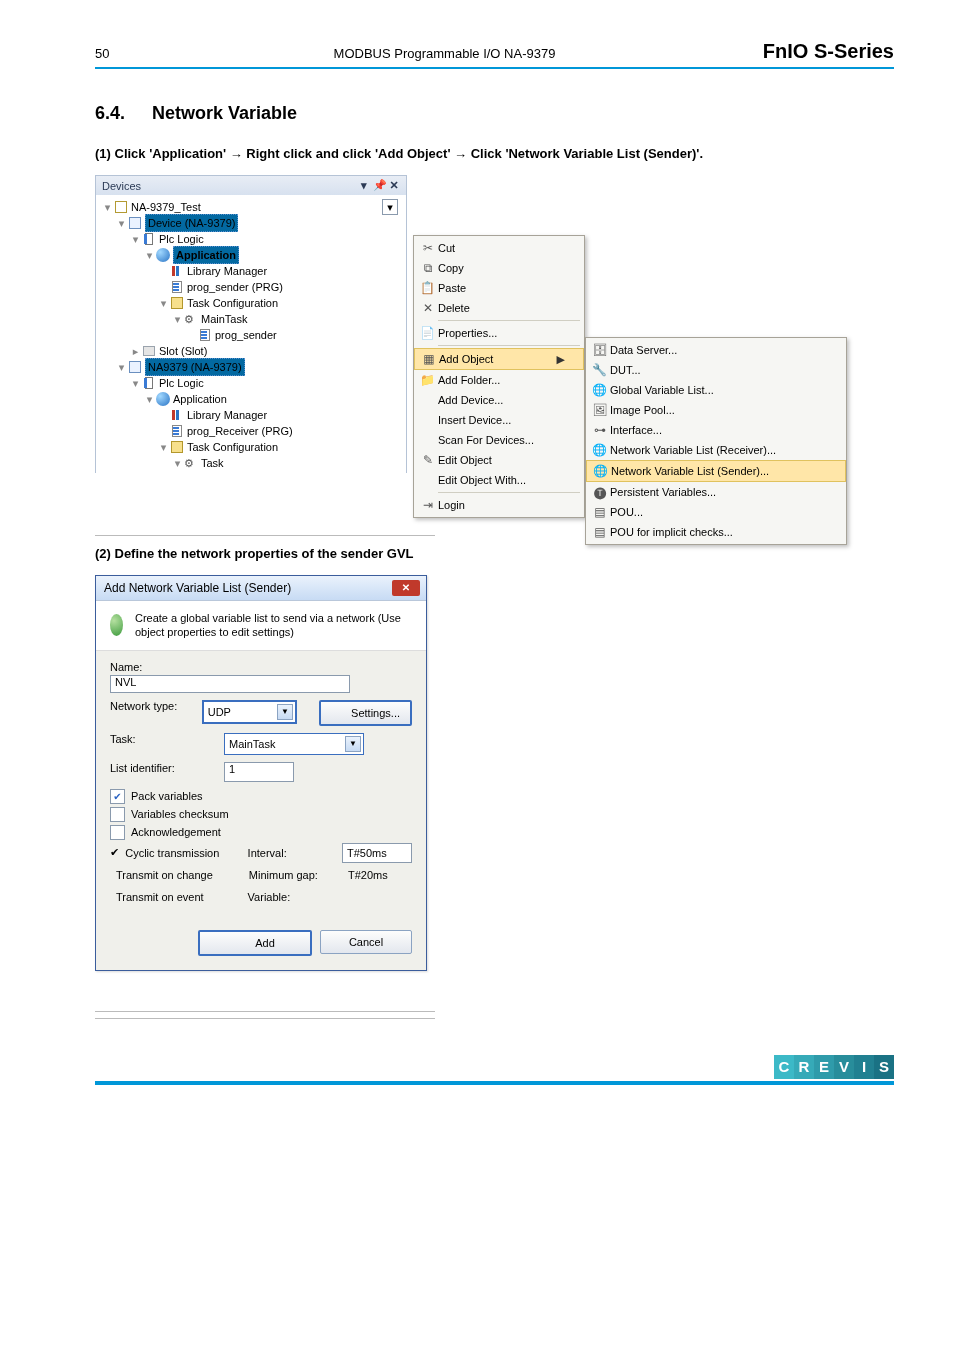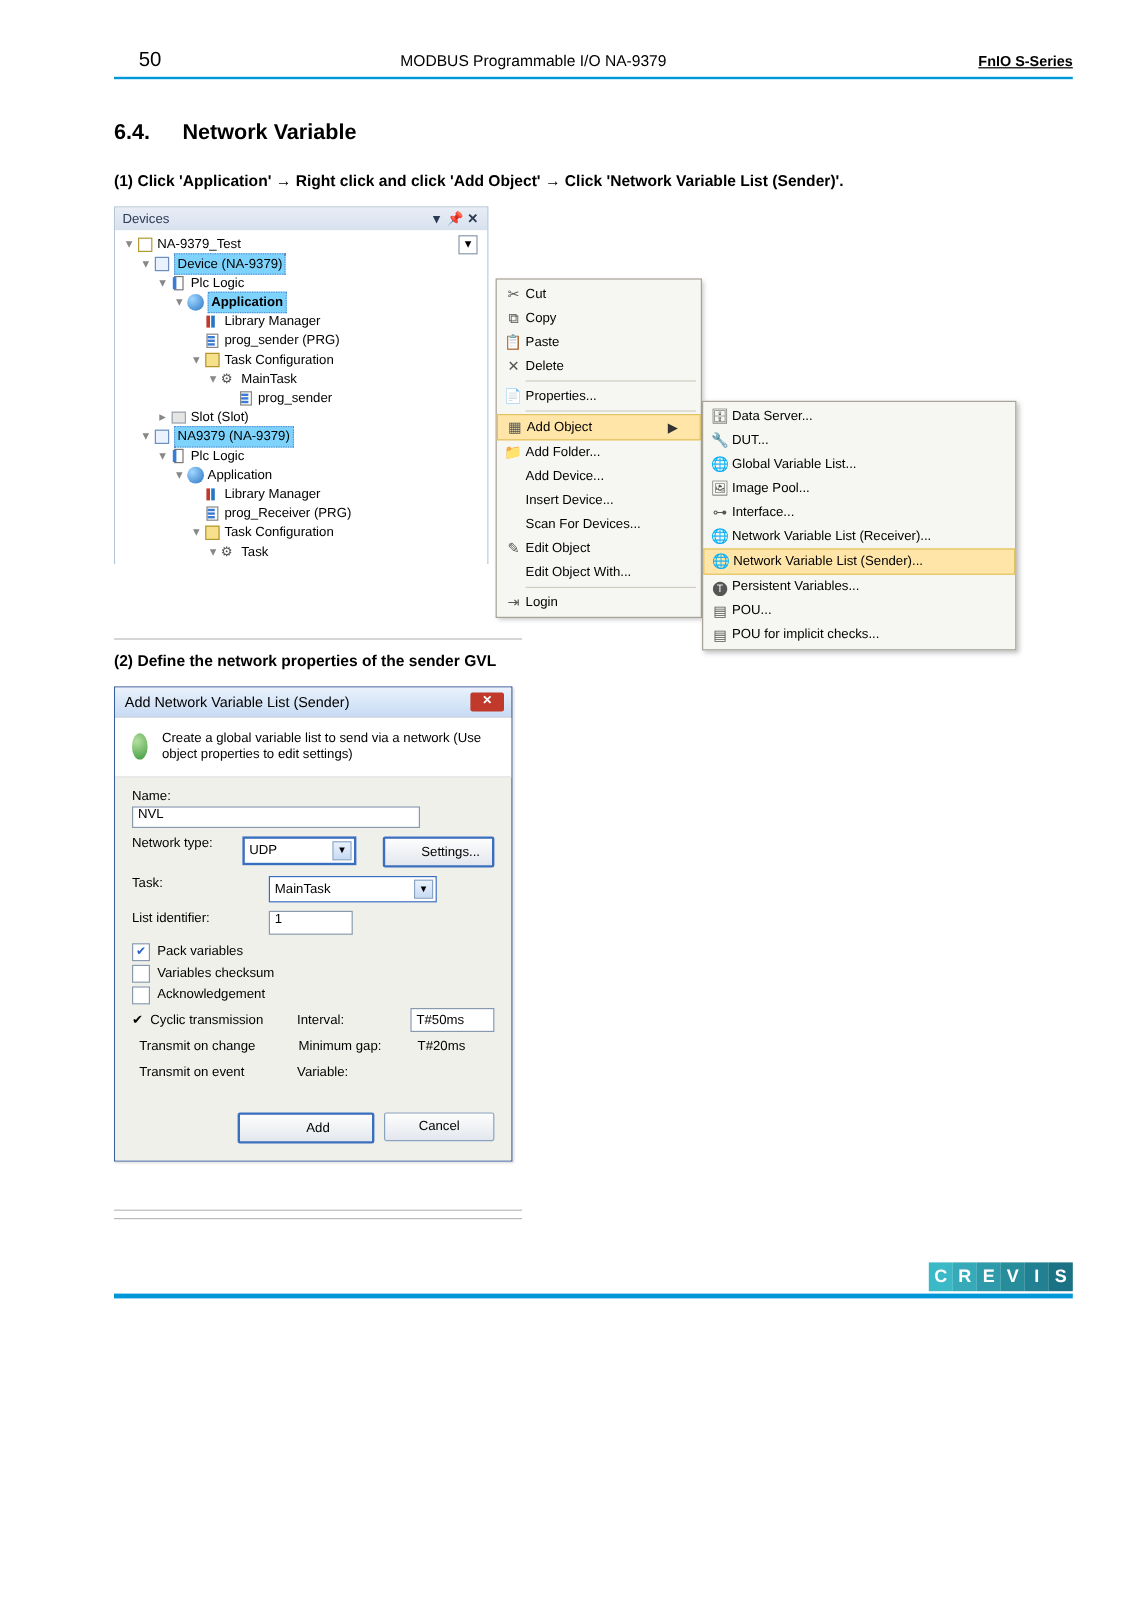--- a/index.html
+++ b/index.html
@@ -18,23 +18,23 @@
   }
   .header-row {
     display: flex;
     justify-content: space-between;
     align-items: baseline;
     font-size: 13px;
     border-bottom: 2px solid #0097d8;
     padding-bottom: 4px;
     margin-bottom: 34px;
   }
-  .page-num { width: 60px; text-align: center; font-size: 17px; }
+  .page-num { width: 60px; text-align: left; font-size: 13px; }
   .hdr-mid { flex: 1; text-align: center; font-size: 13px; }
-  .hdr-right { width: 160px; text-align: right; font-weight: bold; font-size: 12px; text-decoration: underline; }
+  .hdr-right { width: 160px; text-align: right; font-weight: bold; font-size: 20px; }
 
   h2.section {
     font-size: 18px;
     font-weight: bold;
     margin: 16px 0 22px 0;
   }
   .sec-no { display:inline-block; width: 52px; }
 
   .step {
     font-size: 13px;
@@ -84,21 +84,21 @@
   .ic-plc::before{content:"";position:absolute;inset:1px 3px;background:#fff;border:1px solid #777;}
   .ic-plc::after{content:"";position:absolute;left:2px;top:2px;width:3px;bottom:2px;background:#3a7bd5;}
   .ic-app::before{content:"";position:absolute;inset:0;border-radius:50%;background:radial-gradient(circle at 30% 30%,#a1d8ff,#2a74c5);}
   .ic-lib::before{content:"";position:absolute;left:2px;top:2px;width:3px;height:10px;background:#c0392b;}
   .ic-lib::after{content:"";position:absolute;left:6px;top:2px;width:3px;height:10px;background:#2a74c5;}
   .ic-pou::before{content:"";position:absolute;inset:1px 2px;background:#fff;border:1px solid #888;}
   .ic-pou::after{content:"";position:absolute;left:3px;top:3px;width:6px;height:2px;background:#3a7bd5;box-shadow:0 3px 0 #3a7bd5,0 6px 0 #3a7bd5;}
   .ic-task::before{content:"";position:absolute;inset:1px;background:#f7e08c;border:1px solid #b3972c;}
   .ic-gear::before{content:"⚙";font-size:11px;position:absolute;left:0;top:-1px;color:#555;}
   .ic-slot::before{content:"";position:absolute;inset:2px 1px;background:#e5e5e5;border:1px solid #9aa3ad;}
-  .sel{background:#7dd3fc;border:1px dotted #5a90d0;padding:0 2px;}
+  .sel{background:#0369a1;border:1px dotted #5a90d0;padding:0 2px;}
   .bold{font-weight:bold;}
 
   .ctx {
     position: absolute;
     background:#f6f6f3;
     border:1px solid #a7a398;
     box-shadow:2px 2px 4px rgba(0,0,0,.25);
     font-family: Tahoma, sans-serif;
     font-size:11px;
     padding:2px 0;

